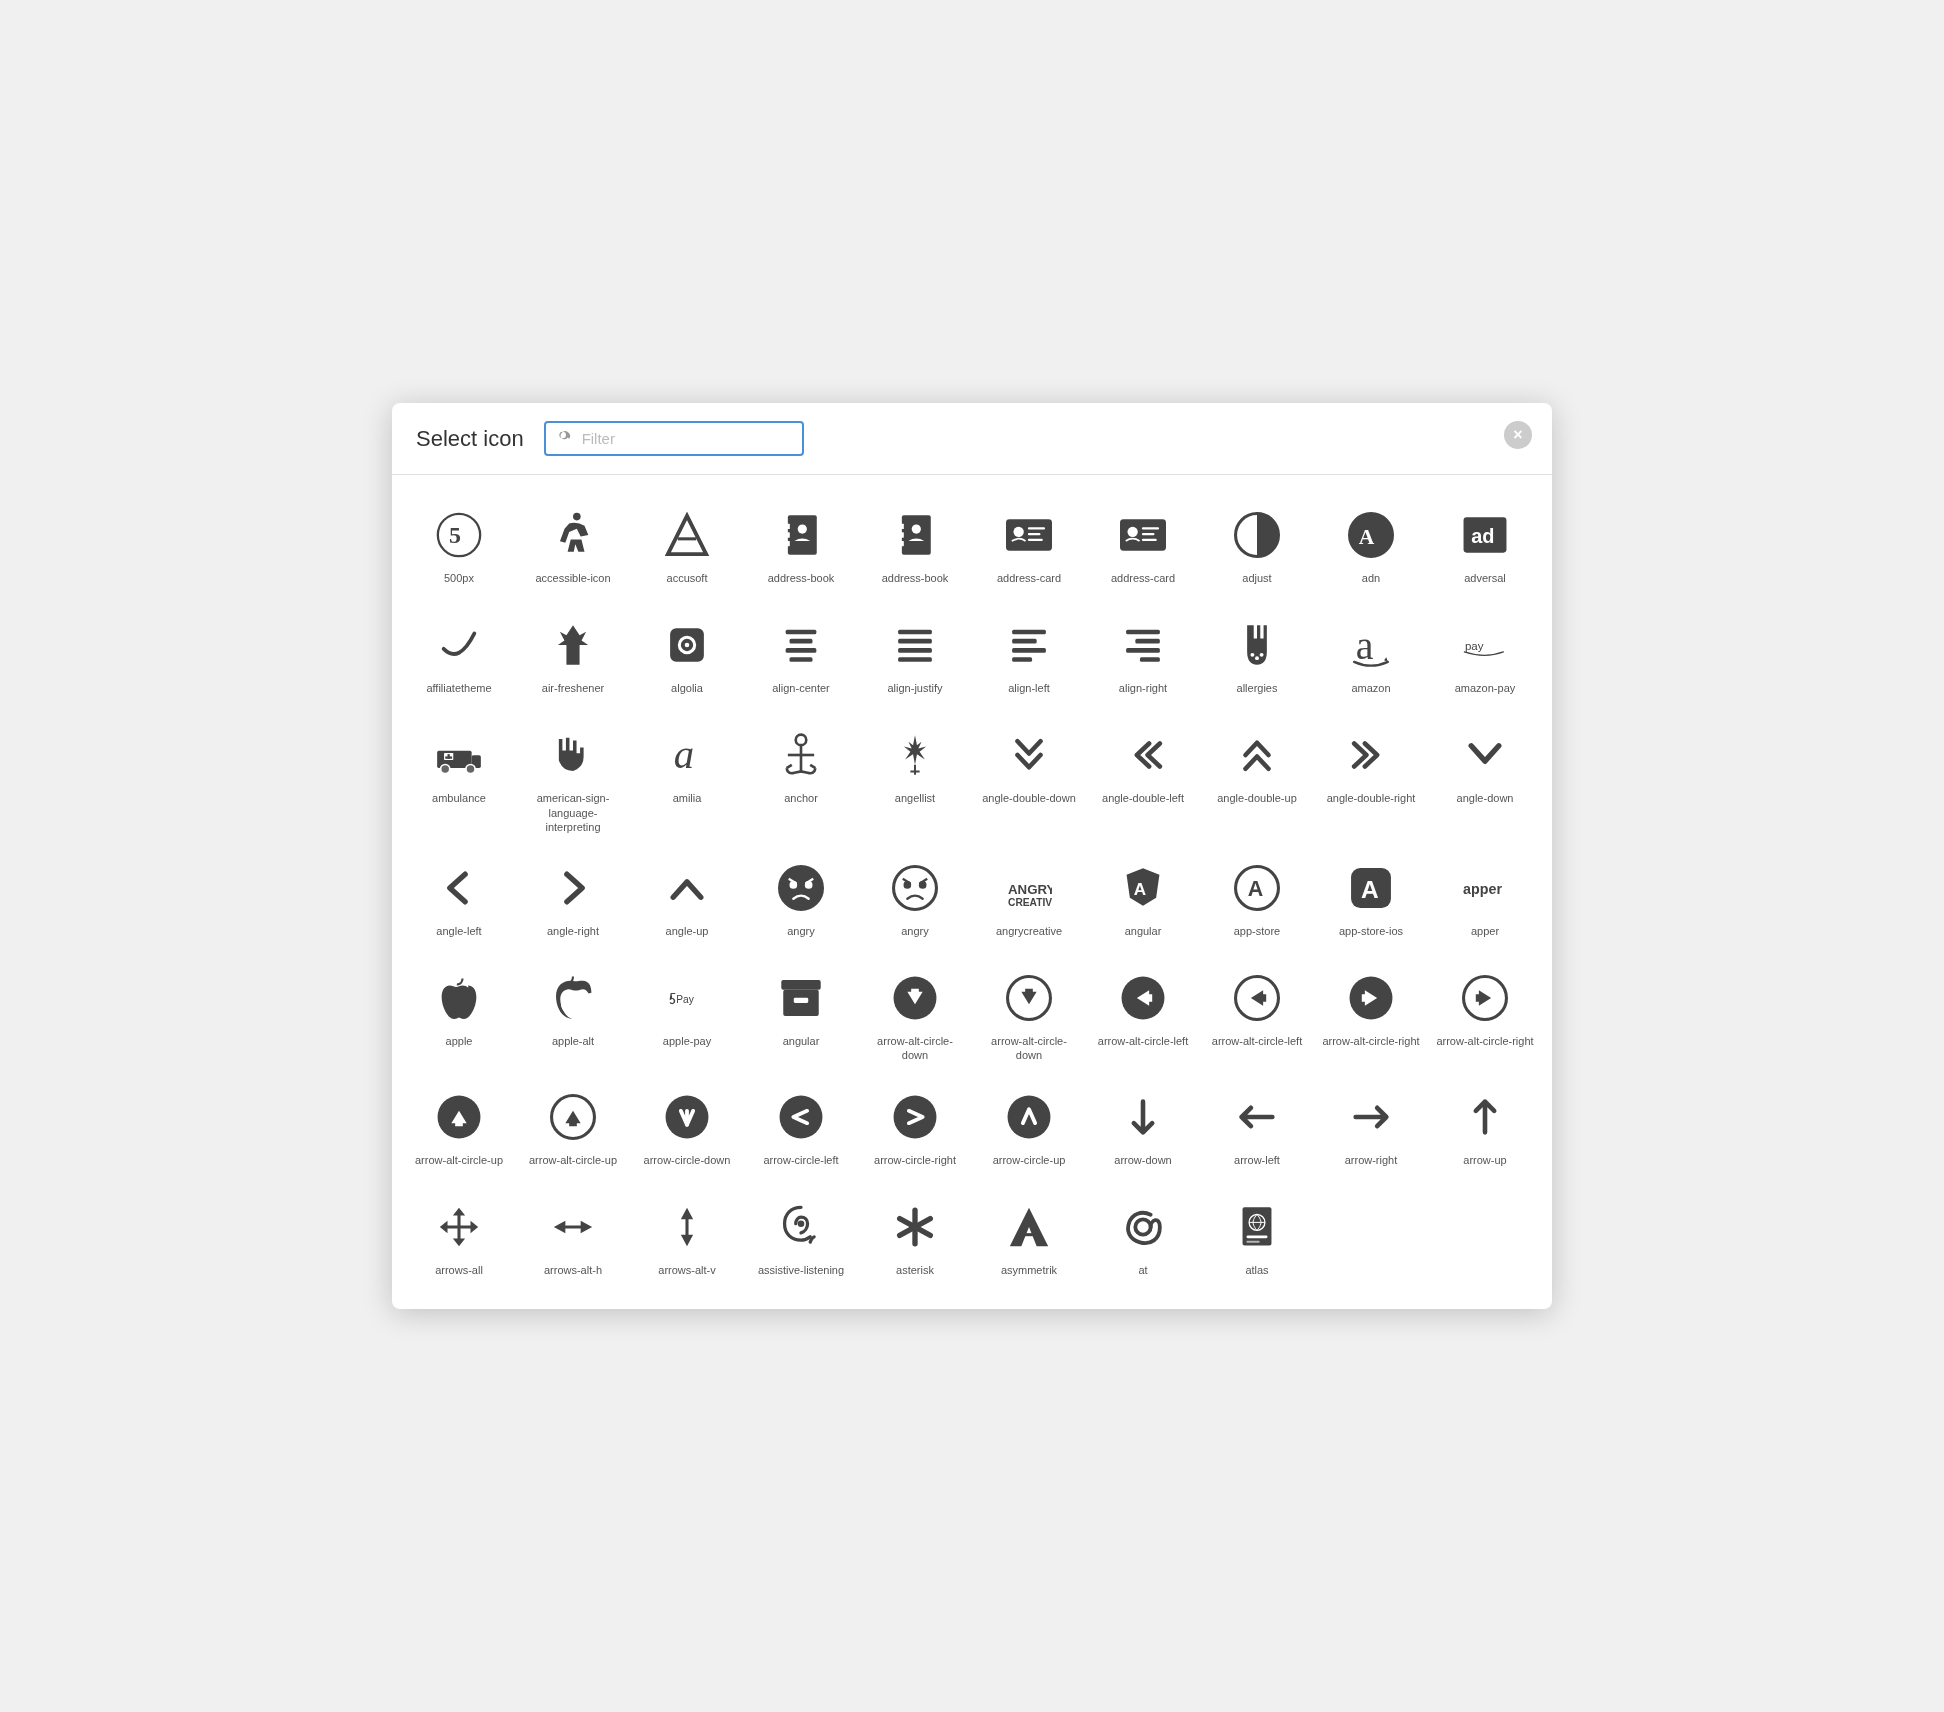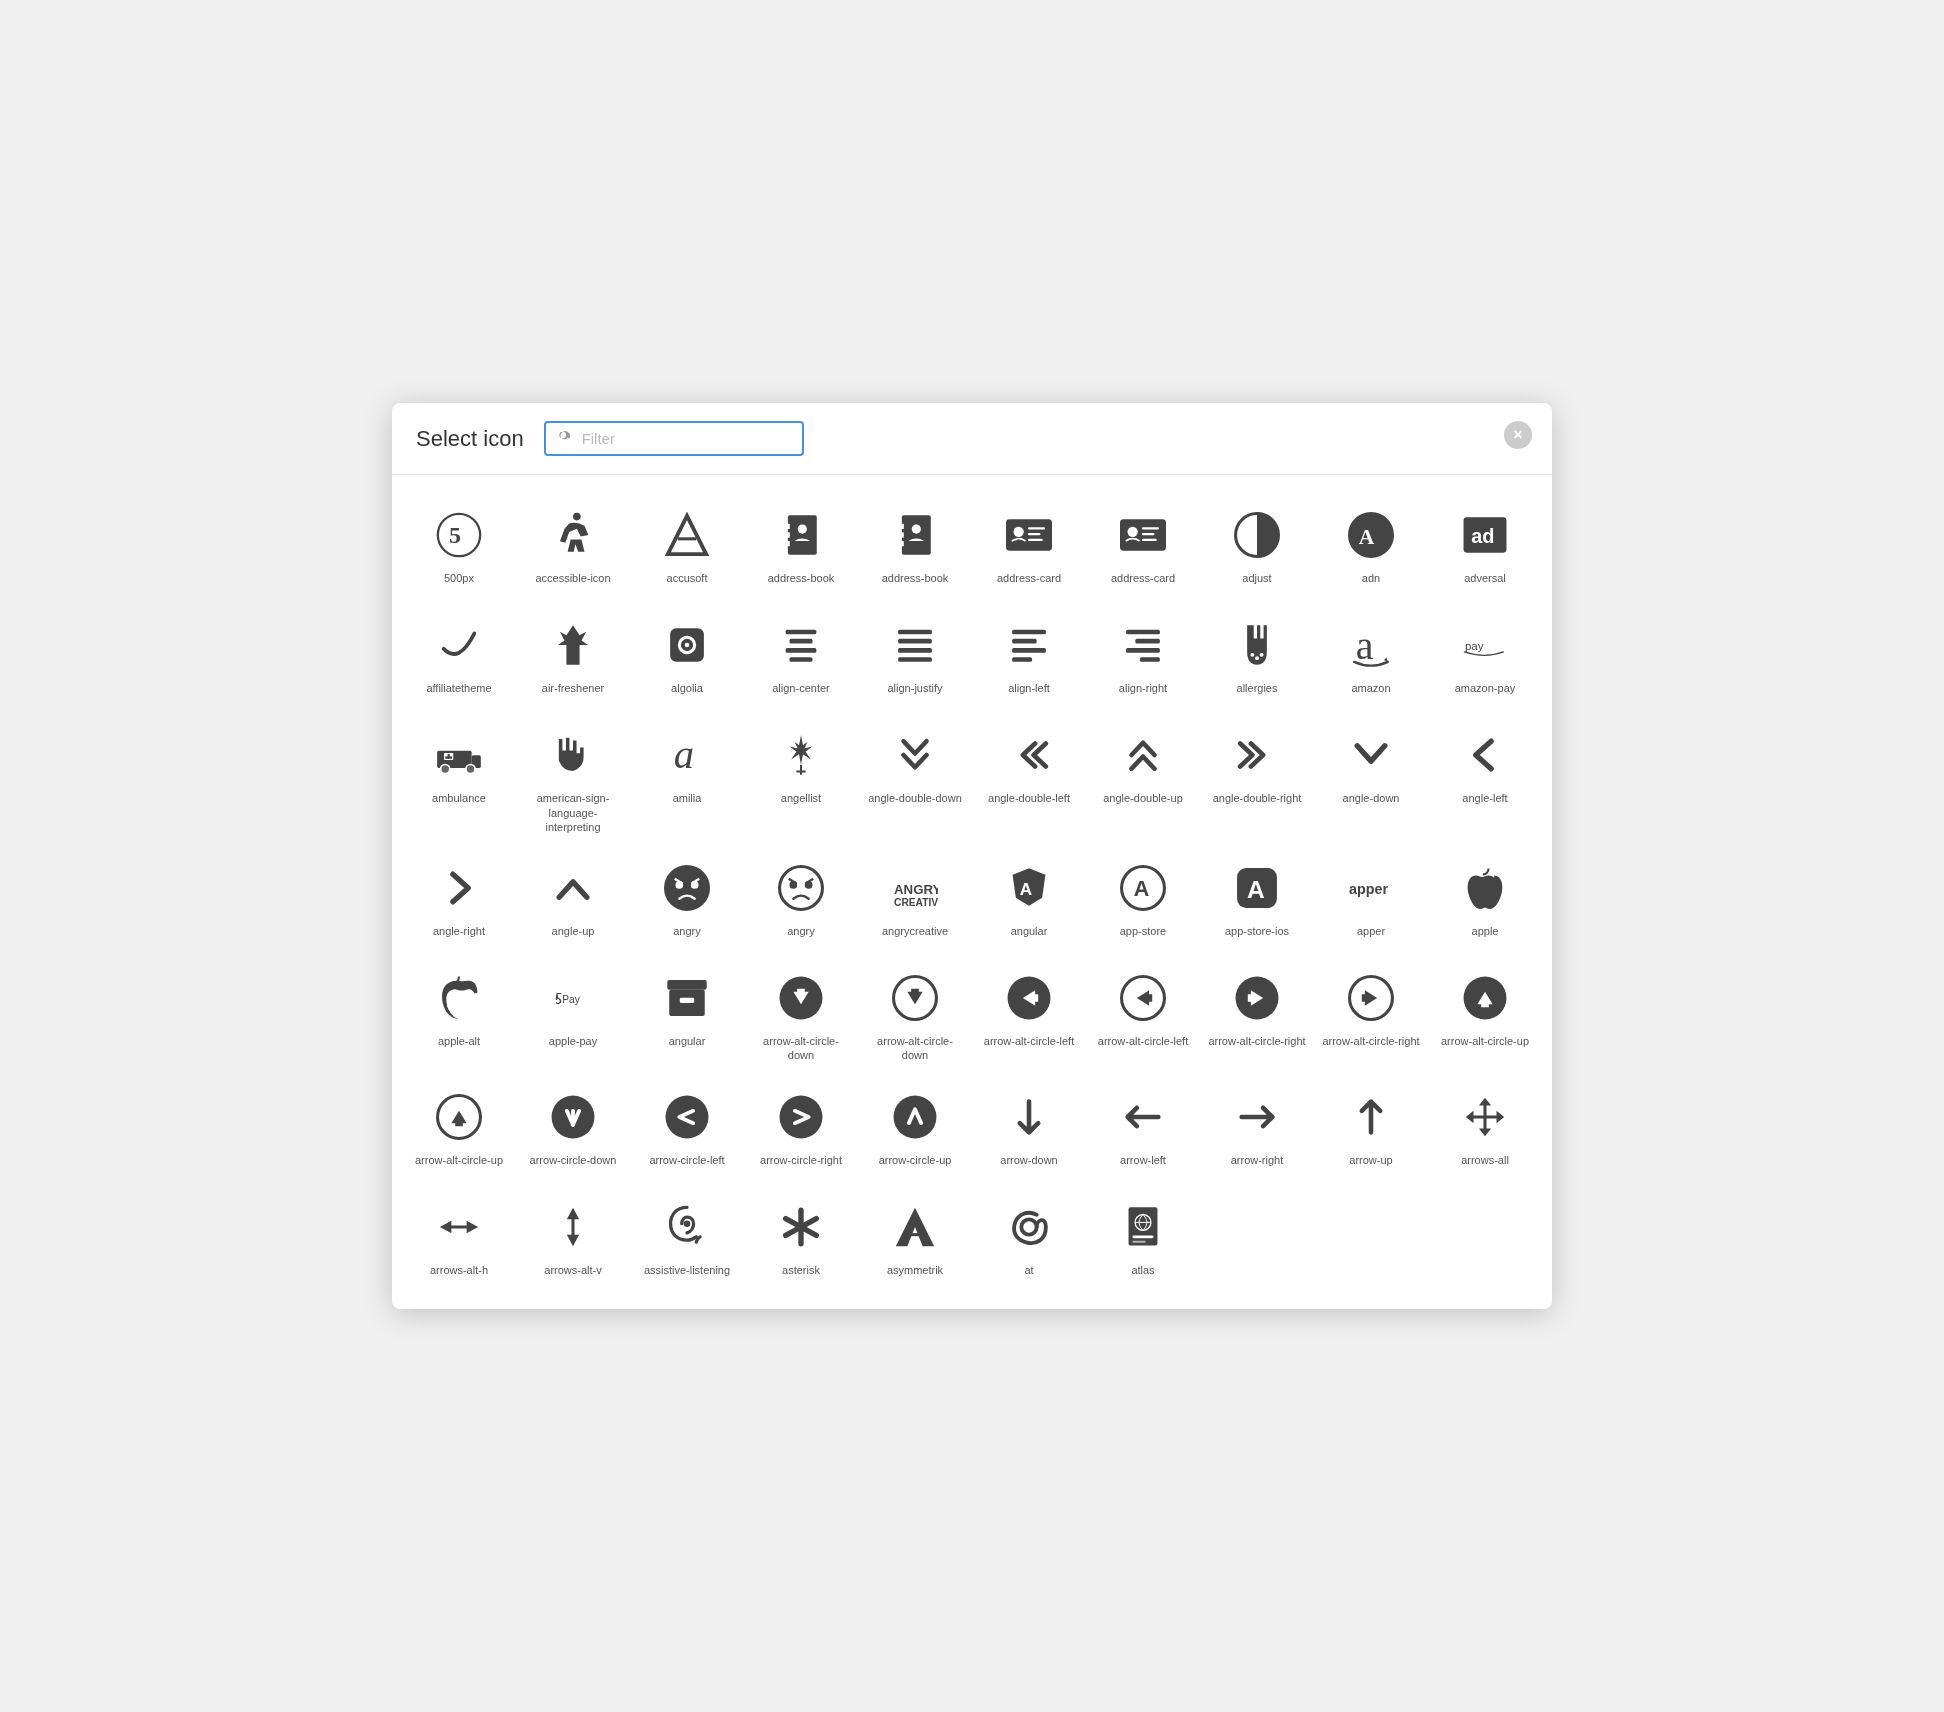--- a/index.html
+++ b/index.html
@@ -360,20 +360,33 @@
       <div class="icon-item">
         <div class="icon-glyph">
           <svg viewBox="0 0 60 70">
             <text x="10" y="55" font-size="62" font-family="Georgia,serif" font-style="italic" fill="#444">a</text>
           </svg>
         </div>
         <div class="icon-label">amilia</div>
       </div>
       <div class="icon-item">
         <div class="icon-glyph">
+          <svg viewBox="0 0 60 70">
+            <circle cx="30" cy="12" r="8" stroke="#444" stroke-width="4" fill="none"></circle>
+            <line x1="30" y1="20" x2="30" y2="60" stroke="#444" stroke-width="4"></line>
+            <line x1="10" y1="35" x2="50" y2="35" stroke="#444" stroke-width="4"></line>
+            <path d="M8 55 Q10 65 20 62 L30 60 L40 62 Q50 65 52 55" stroke="#444" stroke-width="4" fill="none"></path>
+            <path d="M8 55 L16 50" stroke="#444" stroke-width="4"></path>
+            <path d="M52 55 L44 50" stroke="#444" stroke-width="4"></path>
+          </svg>
+        </div>
+        <div class="icon-label">anchor</div>
+      </div>
+      <div class="icon-item">
+        <div class="icon-glyph">
           <svg viewBox="0 0 50 70">
             <path d="M25 5 L28 20 L35 15 L30 25 L42 22 L32 30 L40 42 L28 34 L25 50 L22 34 L10 42 L18 30 L8 22 L20 25 L15 15 L22 20Z" fill="#444"></path>
             <path d="M18 60 L32 60 M25 50 L25 65" stroke="#444" stroke-width="3"></path>
           </svg>
         </div>
         <div class="icon-label">angellist</div>
       </div>
       <div class="icon-item">
         <div class="icon-glyph">
           <svg viewBox="0 0 60 60">

